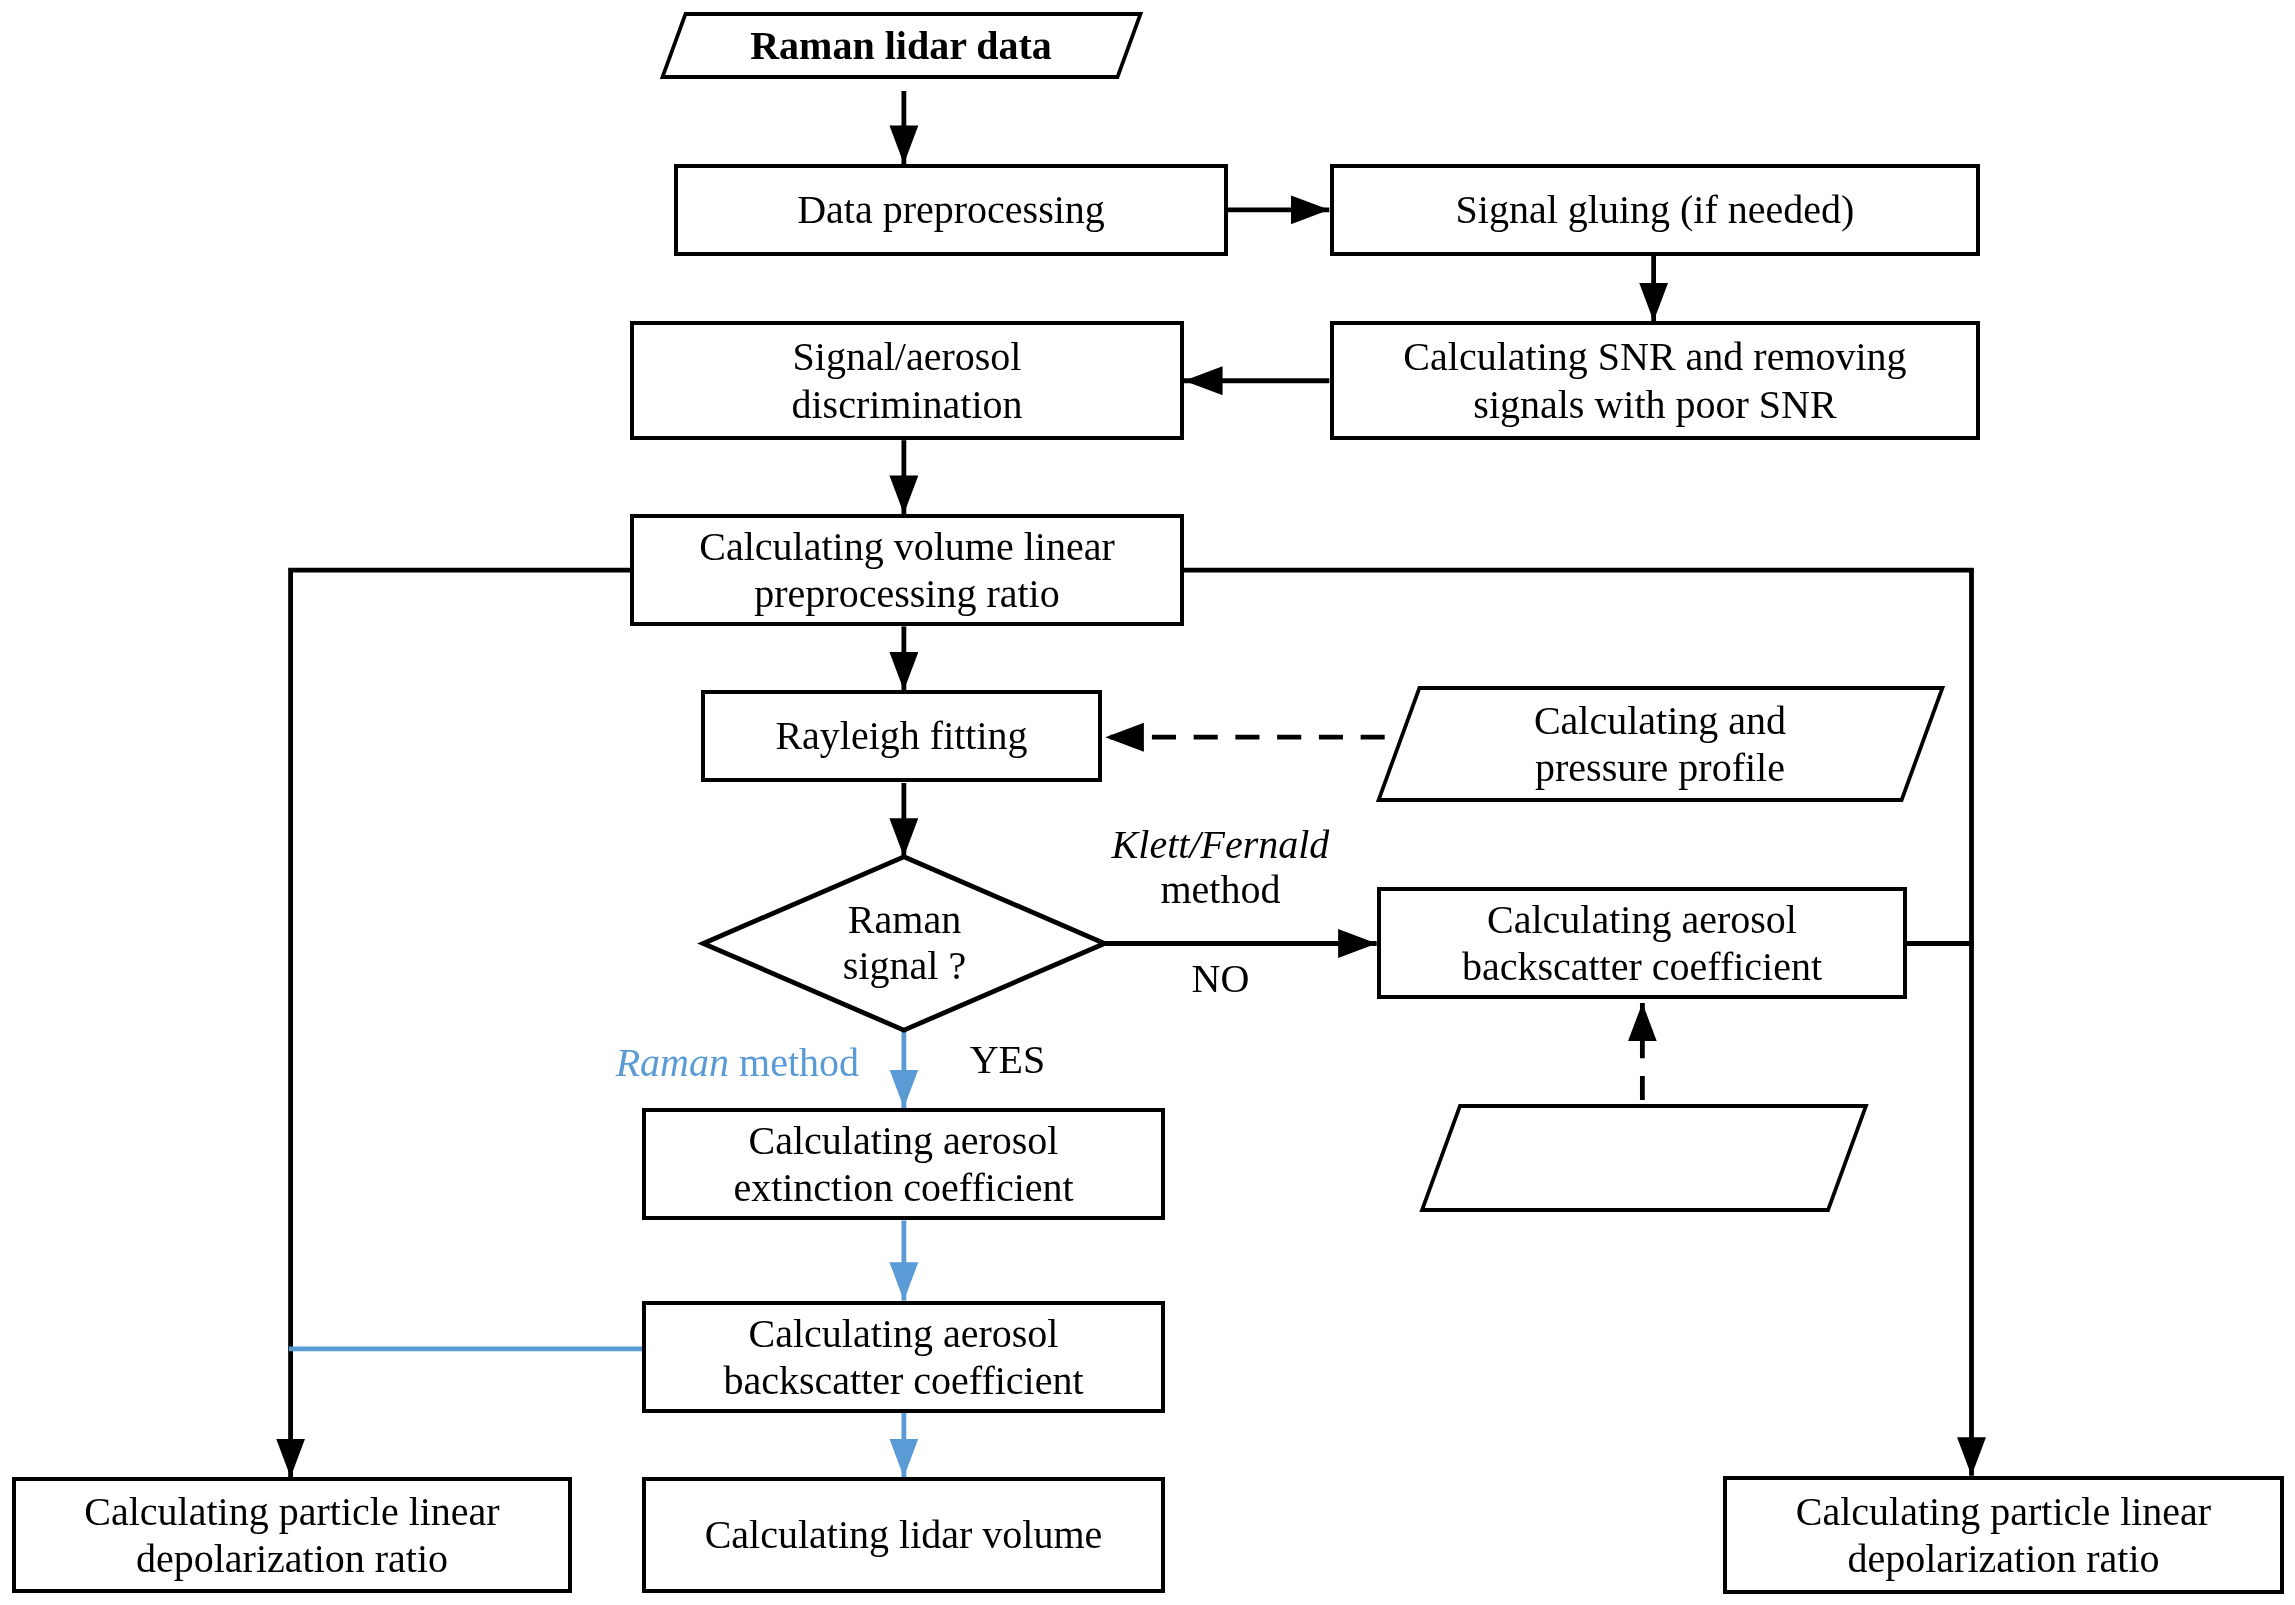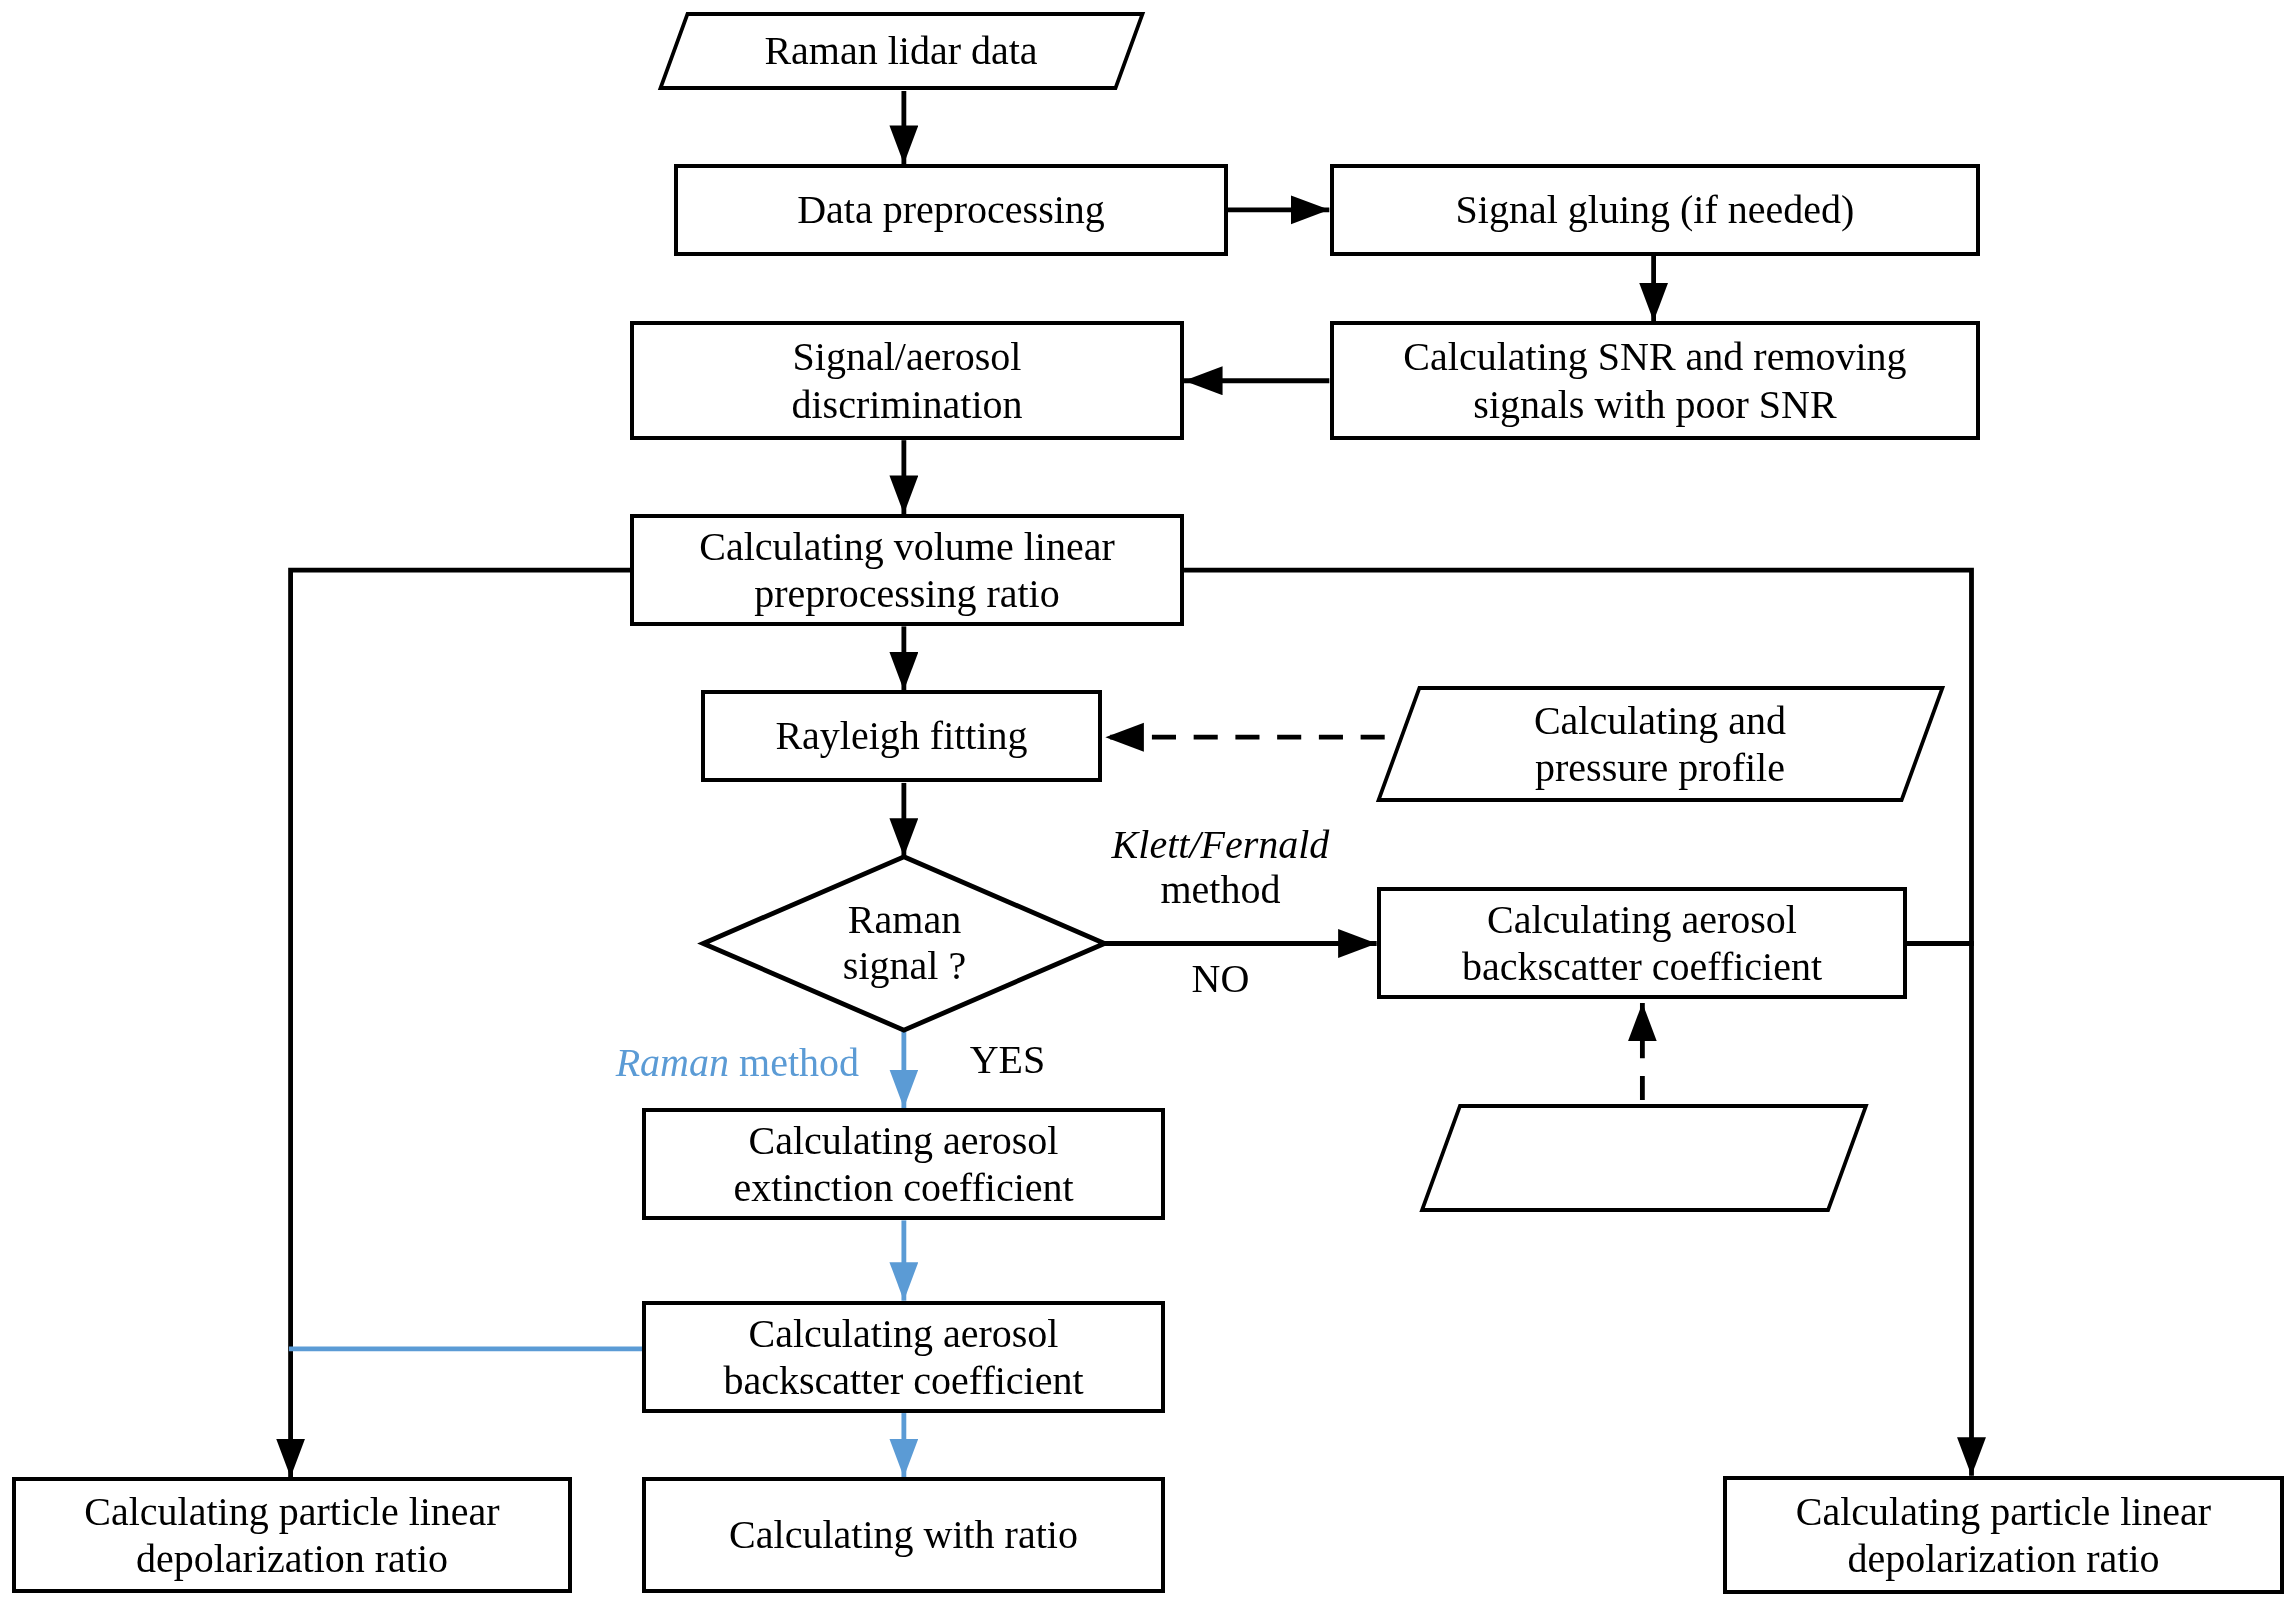--- a/index.html
+++ b/index.html
@@ -110,21 +110,21 @@
     <path class="wire wire-path" d="M 1475,710 L 2456,710 L 2456,1838" marker-end="url(#ah)"></path>
 
     <line class="wire-blue" x1="1126" y1="1283" x2="1126" y2="1380" marker-end="url(#ah-blue)"></line>
     <line class="wire-blue" x1="1126" y1="1520" x2="1126" y2="1620" marker-end="url(#ah-blue)"></line>
     <line class="wire-blue" x1="1126" y1="1760" x2="1126" y2="1840" marker-end="url(#ah-blue)"></line>
     <line class="wire-blue" x1="800" y1="1680" x2="360" y2="1680"></line>
 
     <polygon class="diamond-shape" points="1126,1067 1376,1175 1126,1283 876,1175"></polygon>
   </svg>
 
-  <div class="node para" style="left:649px; top:12px; width:504px; height:78px;">
+  <div class="node para" style="left:649px; top:12px; width:504px; height:67px;font-weight:bold;">
     <div class="para-skew"></div>
     <span class="node-label">Raman lidar data</span>
   </div>
 
   <div class="node" style="left:630px; top:164px; width:554px; height:92px;margin-left:44px;">
     <span class="node-label">Data preprocessing</span>
   </div>
 
   <div class="node" style="left:1330px; top:164px; width:650px; height:92px;">
     <span class="node-label">Signal gluing (if needed)</span>
@@ -173,21 +173,21 @@
     <span class="node-label">Calculating aerosol
 extinction coefficient</span>
   </div>
 
   <div class="node" style="left:642px; top:1301px; width:523px; height:112px;">
     <span class="node-label">Calculating aerosol
 backscatter coefficient</span>
   </div>
 
   <div class="node" style="left:642px; top:1477px; width:523px; height:116px;">
-    <span class="node-label">Calculating with ratio</span>
+    <span class="node-label">Calculating lidar volume</span>
   </div>
 
   <div class="node" style="left:12px; top:1477px; width:560px; height:116px;">
     <span class="node-label">Calculating particle linear
 depolarization ratio</span>
   </div>
 
   <div class="node" style="left:1723px; top:1476px; width:561px; height:118px;">
     <span class="node-label">Calculating particle linear
 depolarization ratio</span>

